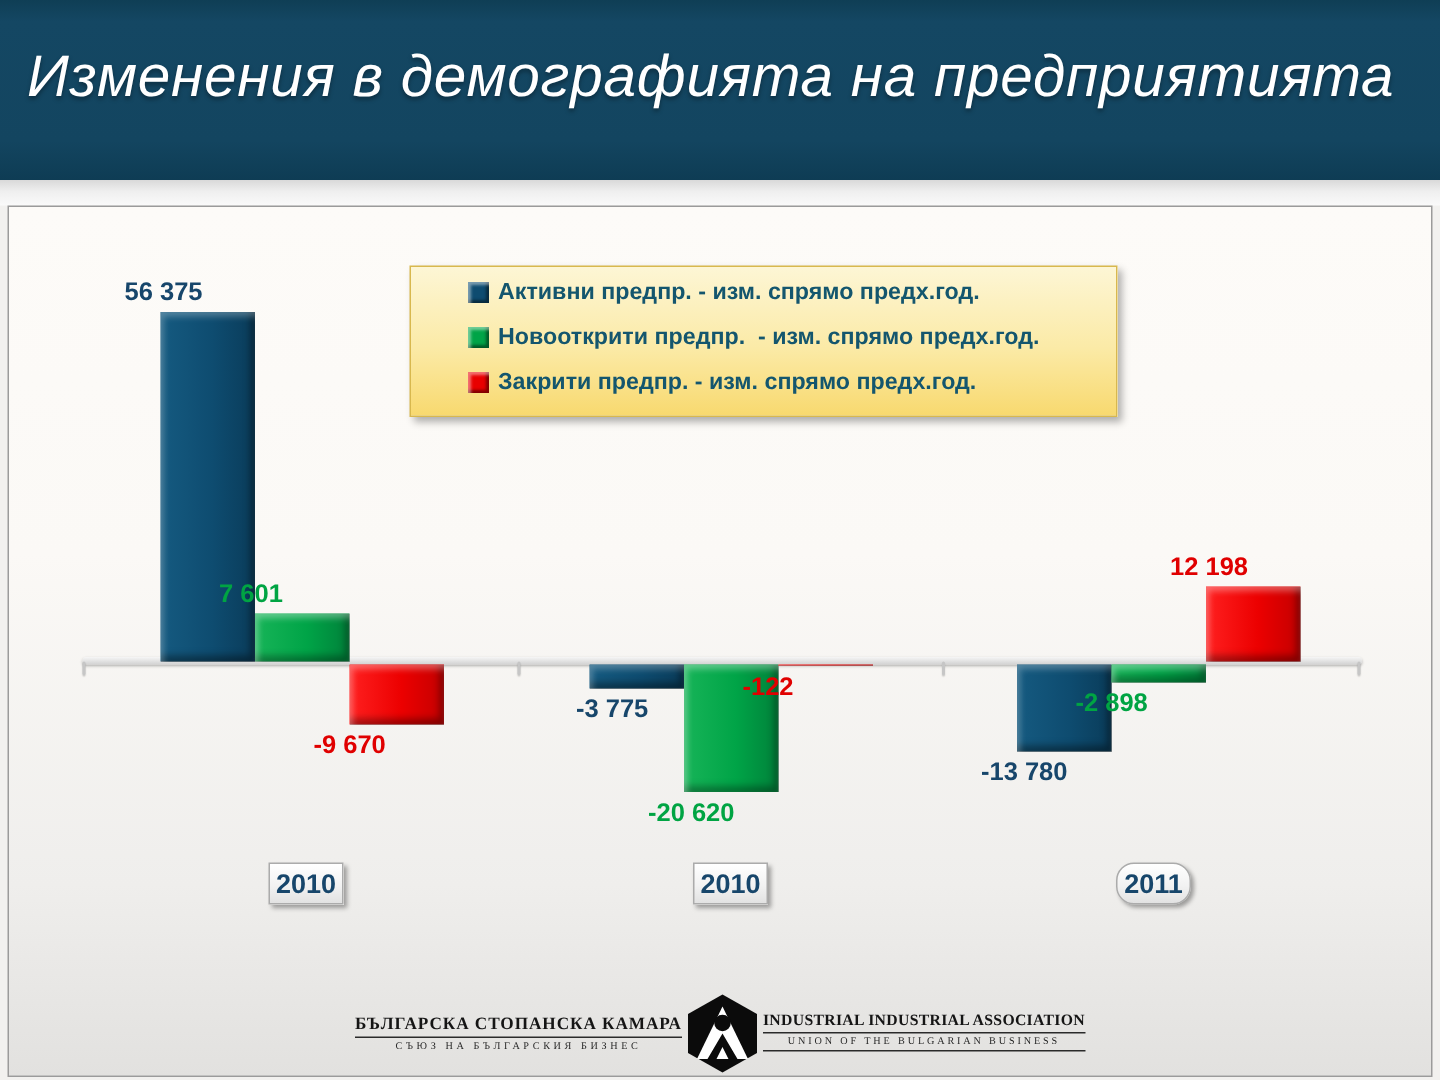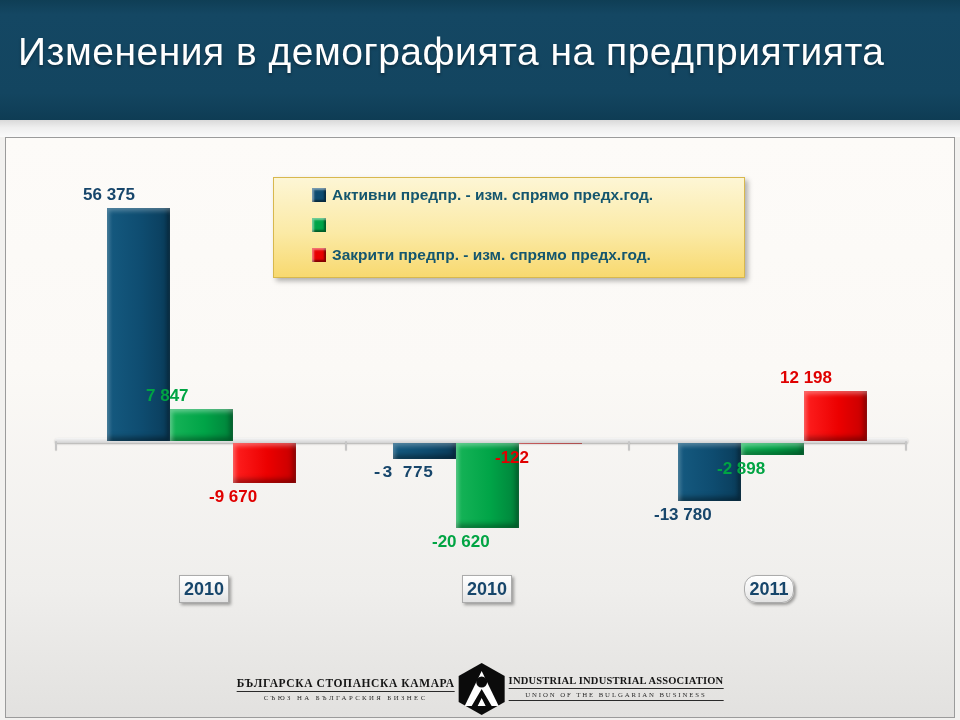--- a/index.html
+++ b/index.html
@@ -5,20 +5,21 @@
   * { margin: 0; padding: 0; box-sizing: border-box; }
   body { background: #ffffff; font-family: "Liberation Sans", sans-serif; }
   .slide {
     position: relative; width: 960px; height: 720px;
     background: #f2f1ef; overflow: hidden;
   }
   
   .header {
     position: absolute; left: 0; top: 0; width: 960px; height: 120px;
     background: linear-gradient(180deg, #0f3e55 0%, #144763 12%, #134560 78%, #0e3c54 100%);
+    font-style: italic;
   }
   .header .title {
     position: absolute; left: 18px; top: 30px; width: 935px;
     color: #ffffff; font-size: 39px; font-weight: 400; letter-spacing: 0.5px;
     text-shadow: 0 2px 3px rgba(0,0,0,.35);
     white-space: nowrap;
   }
   .header-strip {
     position: absolute; left: 0; top: 120px; width: 960px; height: 17px;
     background: linear-gradient(180deg, #d9d9d9 0%, #efefef 45%, #fafafa 100%);
@@ -117,25 +118,25 @@
   <div class="header-strip"></div>
 
   <div class="card"></div>
 
   <div class="axis"></div>
 
   <div id="bars-layer">
       <div class="bar s0" style="left: 106.5px; top: 208px; height: 233px;"></div>
       <div class="bar-label s0" style="left: 83px; top: 185px;">56 375</div>
       <div class="bar s0" style="left: 392.5px; top: 443px; height: 16px;"></div>
-      <div class="bar-label s0" style="left: 372px; top: 463px; font-family: Liberation Mono, monospace;">-3 775</div>
+      <div class="bar-label s0" style="left: 384px; top: 463px;">-3 775</div>
       <div class="bar s0" style="left: 677.5px; top: 443px; height: 58px;"></div>
       <div class="bar-label s0" style="left: 654px; top: 505px;">-13 780</div>
       <div class="bar s1" style="left: 169.5px; top: 409px; height: 32px;"></div>
-      <div class="bar-label s1" style="left: 146px; top: 386px;">7 847</div>
+      <div class="bar-label s1" style="left: 146px; top: 386px;">7 601</div>
       <div class="bar s1" style="left: 455.5px; top: 443px; height: 85px;"></div>
       <div class="bar-label s1" style="left: 432px; top: 532px;">-20 620</div>
       <div class="bar s1" style="left: 740.5px; top: 443px; height: 12px;"></div>
       <div class="bar-label s1" style="left: 717px; top: 459px;">-2 898</div>
       <div class="bar s2" style="left: 232.5px; top: 443px; height: 40px;"></div>
       <div class="bar-label s2" style="left: 209px; top: 487px;">-9 670</div>
       <div class="bar s2" style="left: 518.5px; top: 443px; height: 1px;"></div>
       <div class="bar-label s2" style="left: 495px; top: 448px;">-122</div>
       <div class="bar s2" style="left: 803.5px; top: 391px; height: 50px;"></div>
       <div class="bar-label s2" style="left: 780px; top: 368px;">12 198</div>
@@ -148,20 +149,21 @@
       <div class="tick" style="left: 905px;"></div>
     </div>
 
   <div class="legend">
     <div class="legend-row">
       <span class="legend-swatch sw-blue"></span>
       <span class="legend-label">Активни предпр. - изм. спрямо предх.год.</span>
     </div>
     <div class="legend-row">
       <span class="legend-swatch sw-green"></span>
+      <span class="legend-label">Новооткрити предпр.  - изм. спрямо предх.год.</span>
     </div>
     <div class="legend-row">
       <span class="legend-swatch sw-red"></span>
       <span class="legend-label">Закрити предпр. - изм. спрямо предх.год.</span>
     </div>
   </div>
 
   <div class="footer">
     <div class="org-block">
       <div class="org-main-bg">БЪЛГАРСКА СТОПАНСКА КАМАРА</div>

